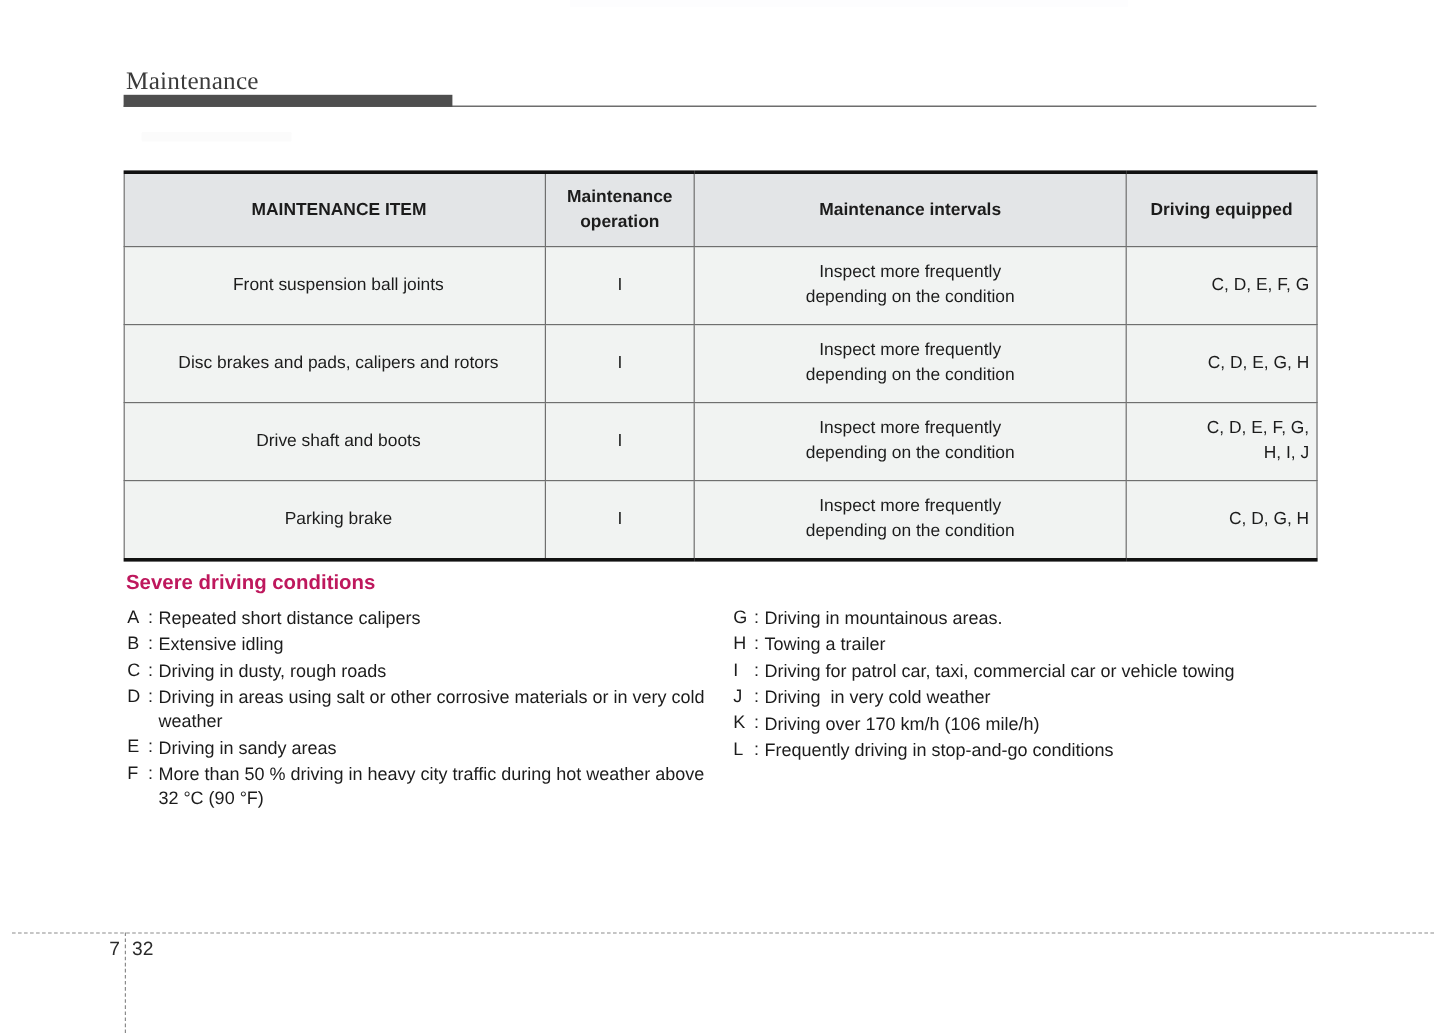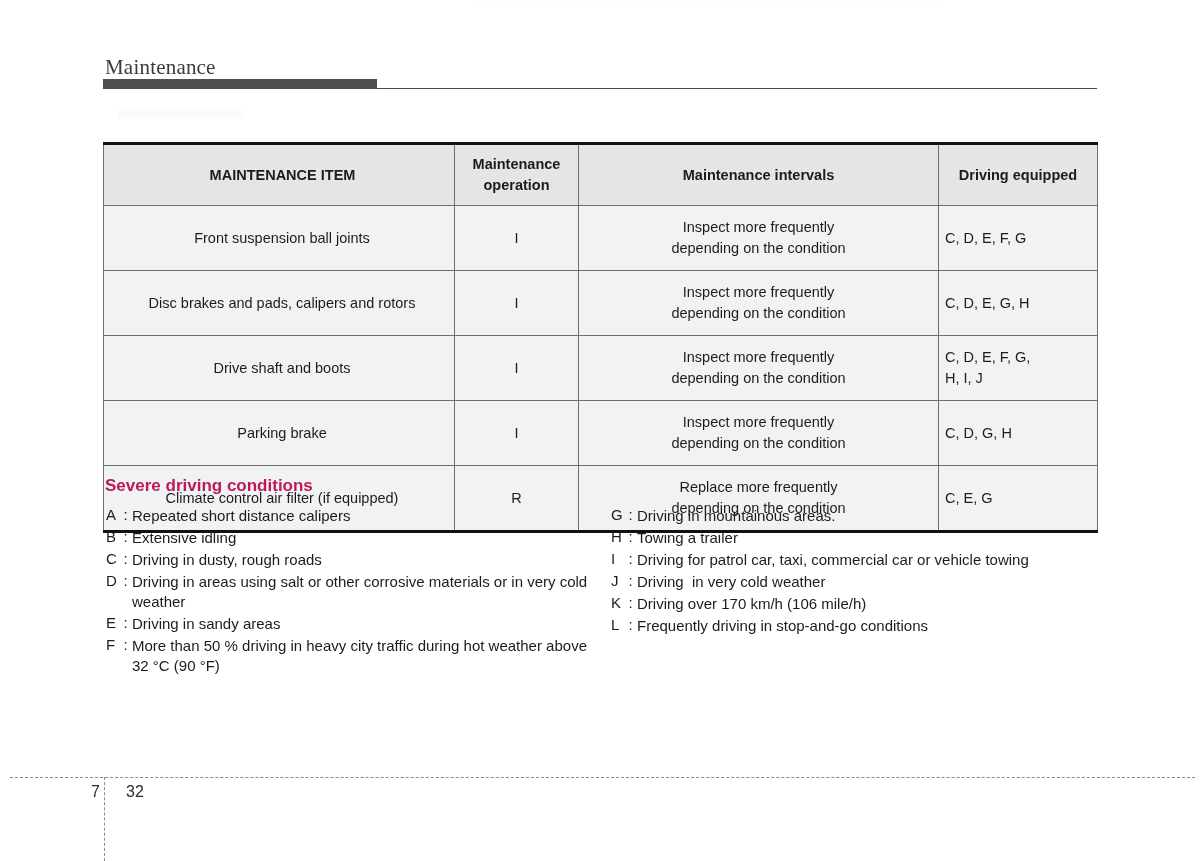--- a/index.html
+++ b/index.html
@@ -106,21 +106,21 @@
     background: #f1f3f2;
     height: 54px;
     padding: 5px 6px;
   }
   .mtable tbody tr:last-child td {
     border-bottom: 3px solid #111111;
   }
   .cell-item   { text-align: center; padding-left: 12px !important; }
   .cell-op     { text-align: center; }
   .cell-int    { text-align: center; }
-  .cell-dc     { text-align: left; }
+  .cell-dc     { text-align: right; }
   
   .mtable tbody td:first-child,
   .mtable thead th:first-child { border-left: 1px solid #6f6f6f; }
 
   
   .sec-title {
     position: absolute;
     left: 105px;
     top: 476px;
     font-size: 17px;
@@ -185,21 +185,20 @@
     text-align: right;
     width: 16px;
   }
   .foot-page {
     position: absolute;
     left: 110px;
     top: 783px;
     font-size: 16px;
     color: #2b2b2b;
     white-space: nowrap;
-    margin-left: 16px;
   }
 </style>
 </head>
 <body>
 
 <div id="page">
 
   <div class="top-artifact"></div>
 
   <div class="chapter-title">Maintenance</div>
@@ -246,27 +245,20 @@
         <td class="cell-dc" style="white-space: pre-line;">C, D, E, F, G,
 H, I, J</td>
       </tr>
       <tr>
         <td class="cell-item" style="white-space: pre-line;">Parking brake</td>
         <td class="cell-op" style="white-space: pre-line;">I</td>
         <td class="cell-int" style="white-space: pre-line;">Inspect more frequently
 depending on the condition</td>
         <td class="cell-dc" style="white-space: pre-line;">C, D, G, H</td>
       </tr>
-      <tr>
-        <td class="cell-item" style="white-space: pre-line;">Climate control air filter (if equipped)</td>
-        <td class="cell-op" style="white-space: pre-line;">R</td>
-        <td class="cell-int" style="white-space: pre-line;">Replace more frequently
-depending on the condition</td>
-        <td class="cell-dc" style="white-space: pre-line;">C, E, G</td>
-      </tr>
     </tbody>
   </table>
 
   <div class="sec-title">Severe driving conditions</div>
 
   <div class="cond-col cond-left">
     <div class="cond-item">
       <span class="cond-key">A</span>
       <span class="cond-colon">:</span>
       <span class="cond-text">Repeated short distance calipers</span>

